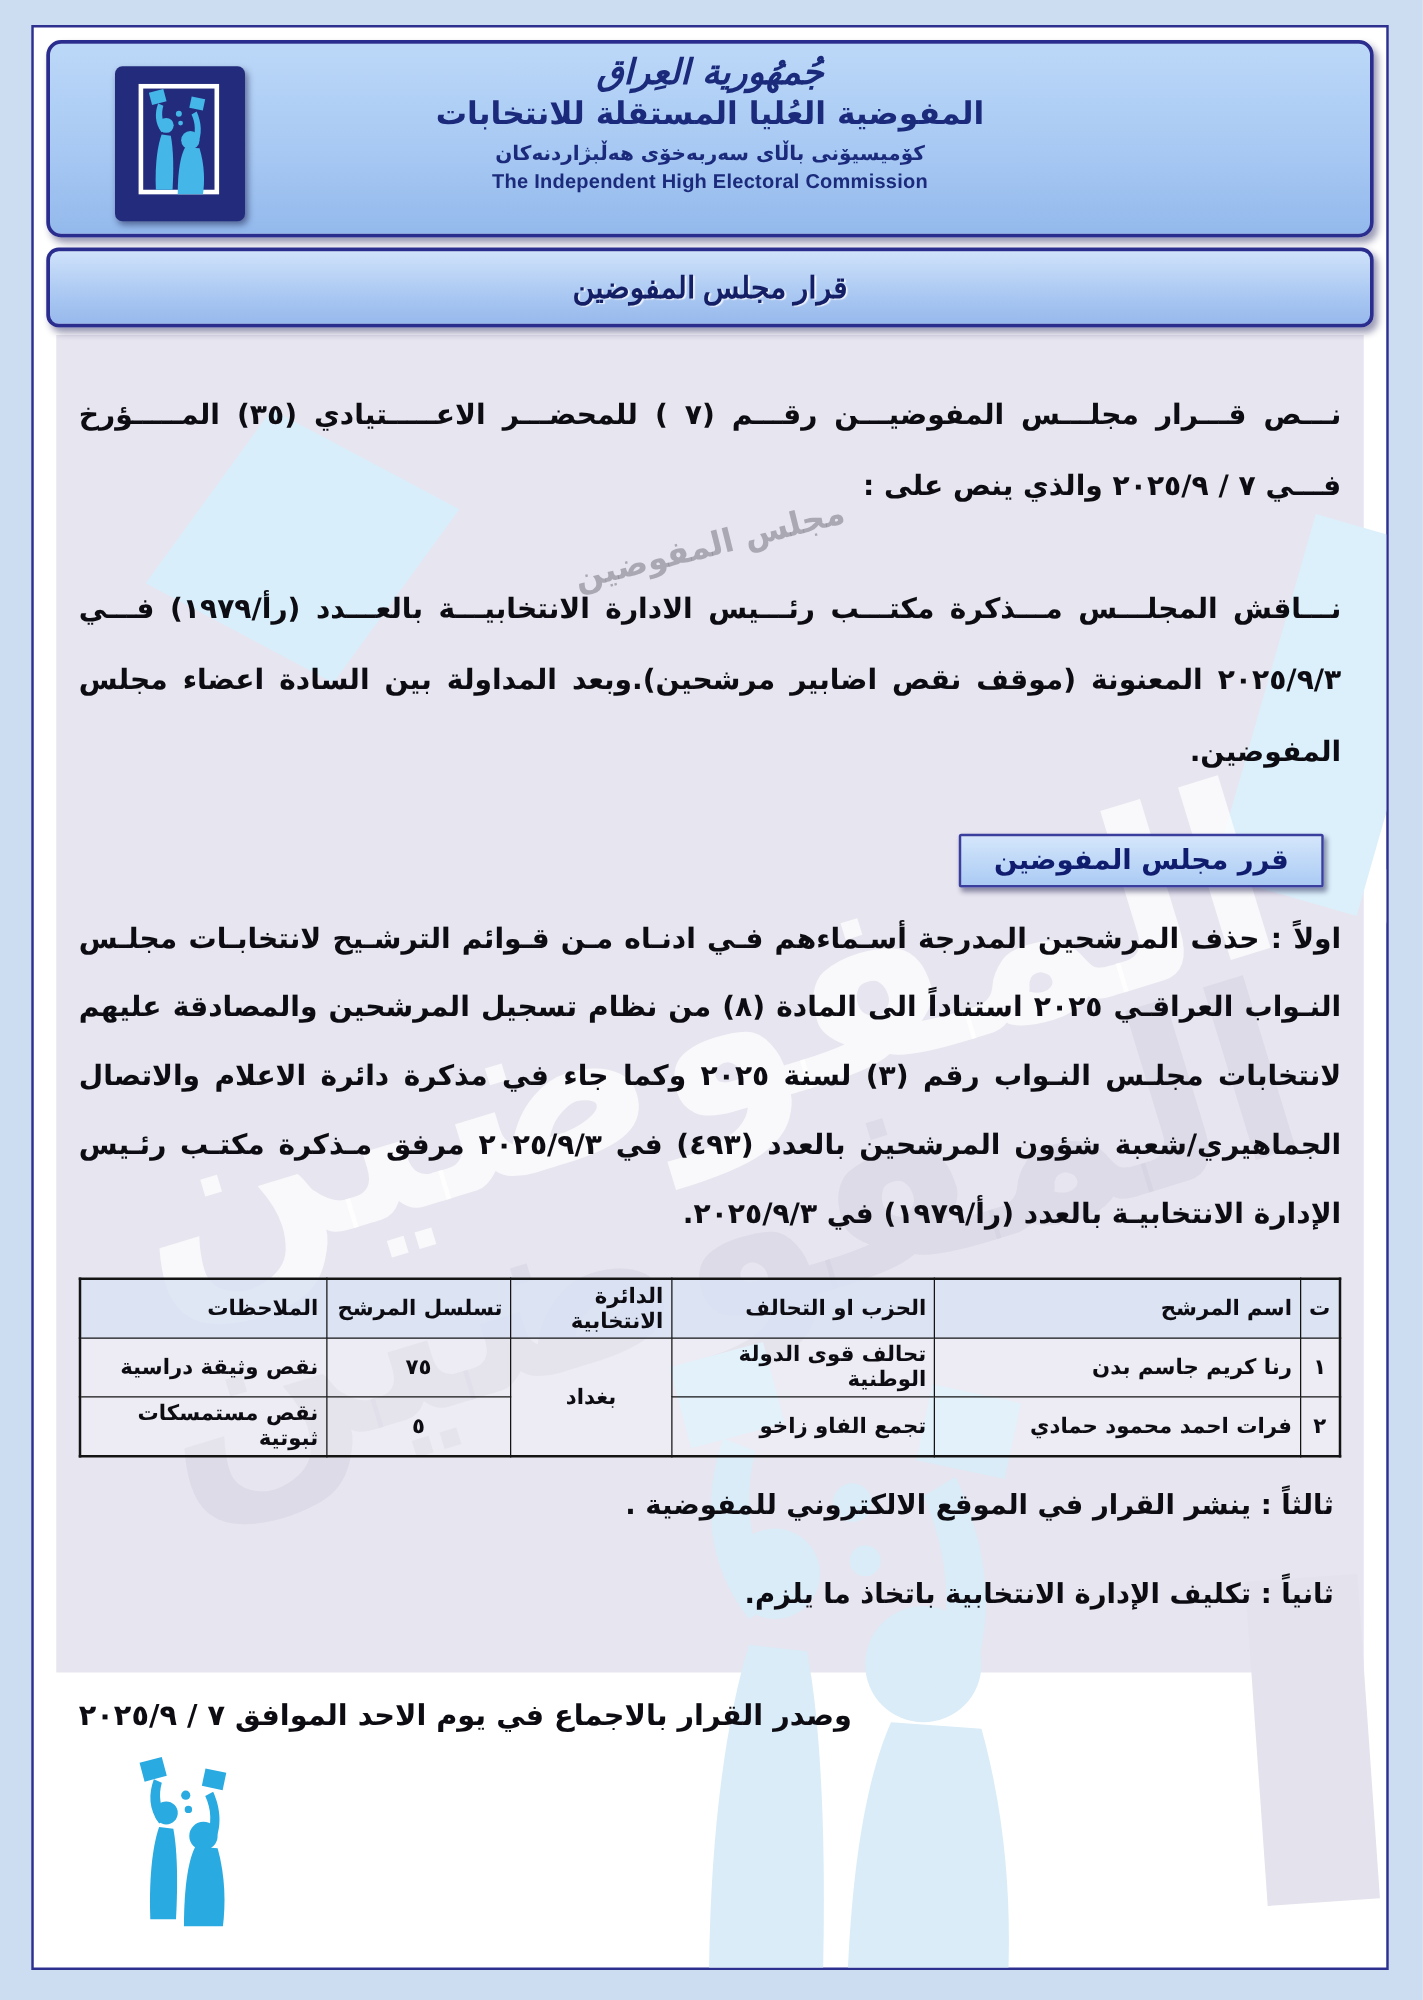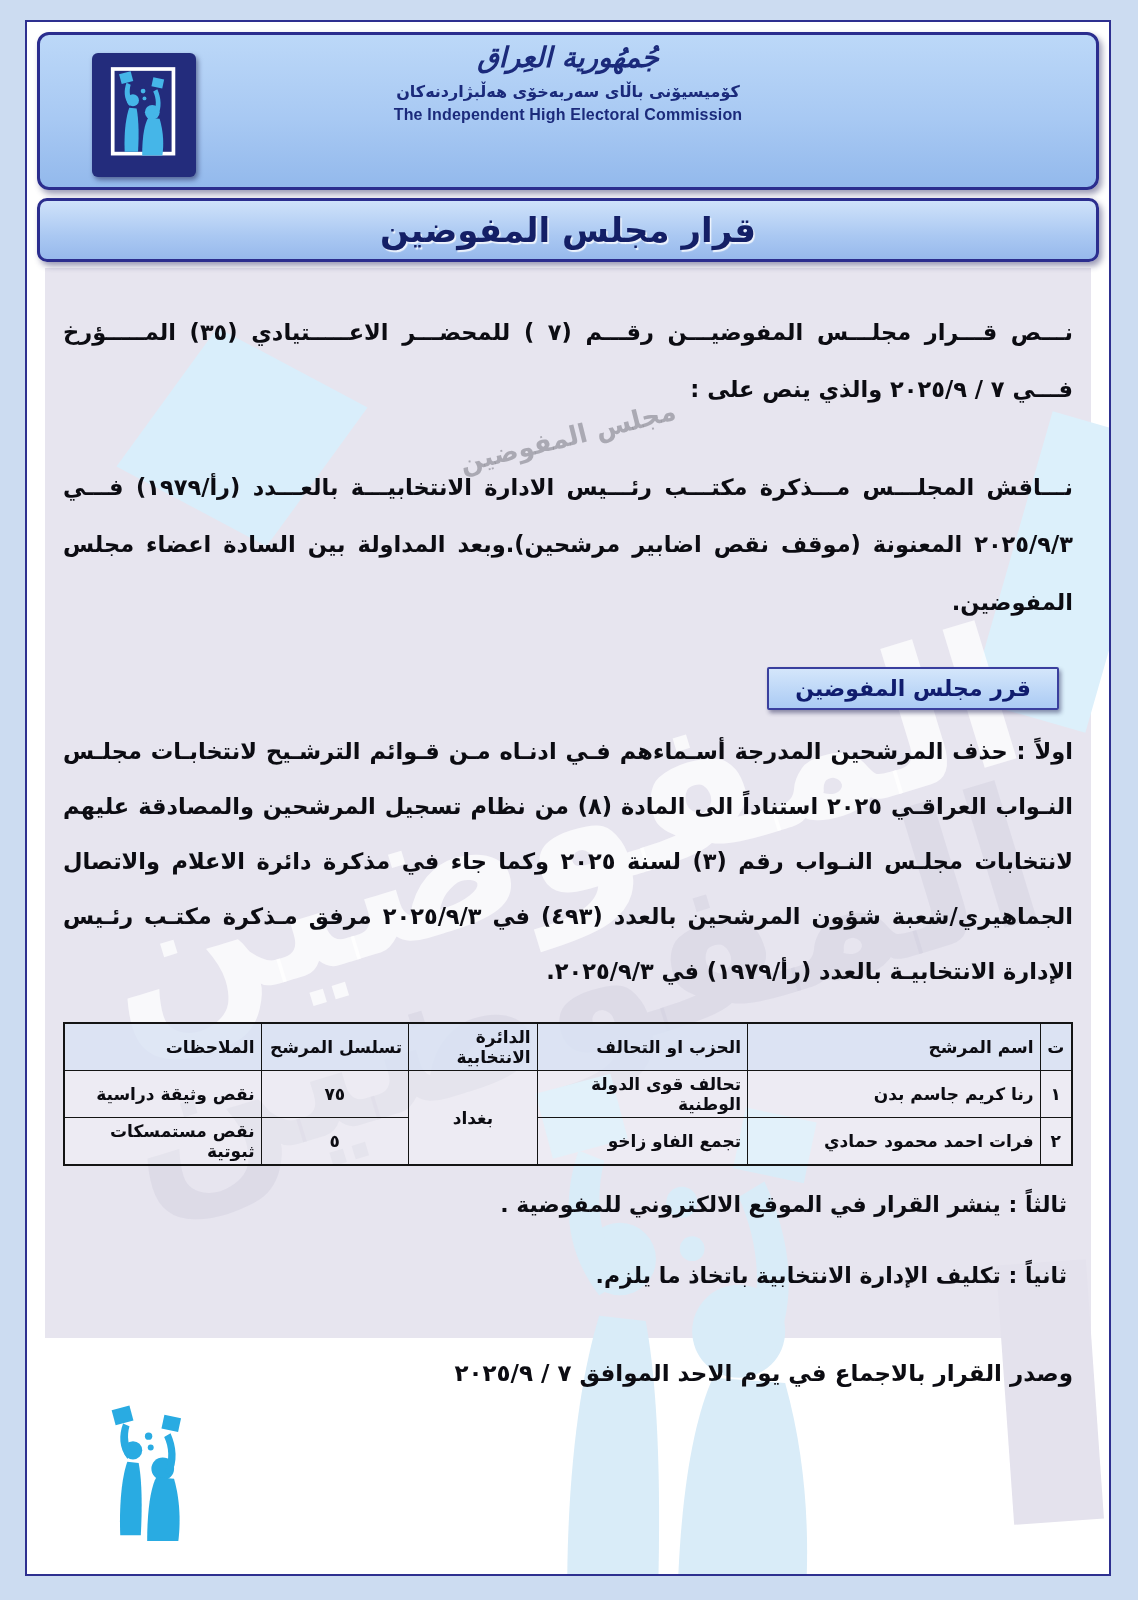--- a/index.html
+++ b/index.html
@@ -65,22 +65,23 @@
   
   .titlebar{
     position:absolute;left:10px;top:176px;right:10px;height:64px;
     background:linear-gradient(180deg,#cfe2fa 0%,#aac8f2 60%,#97b9ec 100%);
     border:3px solid #2b2d8e;border-radius:10px;
     box-shadow:3px 4px 6px rgba(30,30,90,.45);
     z-index:2;box-sizing:border-box;
     display:flex;align-items:center;justify-content:center;
   }
   .titlebar .t{
-    font-size:34px;font-weight:bold;color:#141f66;
+    font-size:24px;font-weight:bold;color:#141f66;
     text-shadow:1.5px 1.5px 1px rgba(255,255,255,.8);
+    font-family:Liberation Serif, serif;
   }
   
   .content{
     position:absolute;left:22px;right:22px;top:246px;bottom:0;
     z-index:1;direction:rtl;color:#0c0c12;
     padding:0 14px;box-sizing:border-box;
   }
   .para{
     text-align:justify;font-weight:bold;font-size:22.5px;line-height:2.55;
     margin:0;
@@ -113,21 +114,21 @@
   td.ctr,th.ctr{text-align:center !important;}
   .col-no{width:32px;}
   .col-name{width:300px;}
   .col-party{width:215px;}
   .col-dist{width:130px;}
   .col-serial{width:150px;}
   .col-notes{width:200px;}
   
   .clause-line{margin-top:46px;font-weight:bold;font-size:22px;text-align:right;padding-right:6px;}
   .clause-line.c3{margin-top:26px;}
-  .closing{margin-top:72px;font-weight:bold;font-size:23px;text-align:right;}
+  .closing{margin-top:72px;font-weight:bold;font-size:23px;text-align:left;}
   
   .bottom-logo{position:absolute;left:48px;bottom:16px;width:150px;height:170px;z-index:1;}
 </style>
 </head>
 <body>
 
 <div class="page">
 
   <div class="wm">
     <div class="wm-lavender-main"></div>
@@ -166,20 +167,21 @@
           <circle cx="59" cy="57" r="8"></circle>
           <path d="M64.5,62 C70,52 68.5,41 64.5,32 L60,34.5 C63.5,42 64,50 60.5,59 Z"></path>
           <path d="M48,104 C48,82 51,69 54.5,63 L67,64 C71.5,79 71.5,93 70,104 Z"></path>
           <circle cx="49" cy="34" r="2.6"></circle>
           <circle cx="50.5" cy="42" r="2.1"></circle>
         </g>
       </svg>
     </div>
     <div class="hdr-center">
       <div class="l1">جُمهُورية العِراق</div>
+      <div class="l2">المفوضية العُليا المستقلة للانتخابات</div>
       <div class="l3">كۆميسيۆنى باڵاى سەربەخۆى هەڵبژاردنەكان</div>
       <div class="l4">The Independent High Electoral Commission</div>
     </div>
   </div>
 
   <div class="titlebar">
     <div class="t">قرار مجلس المفوضين</div>
   </div>
 
   <div class="content">

